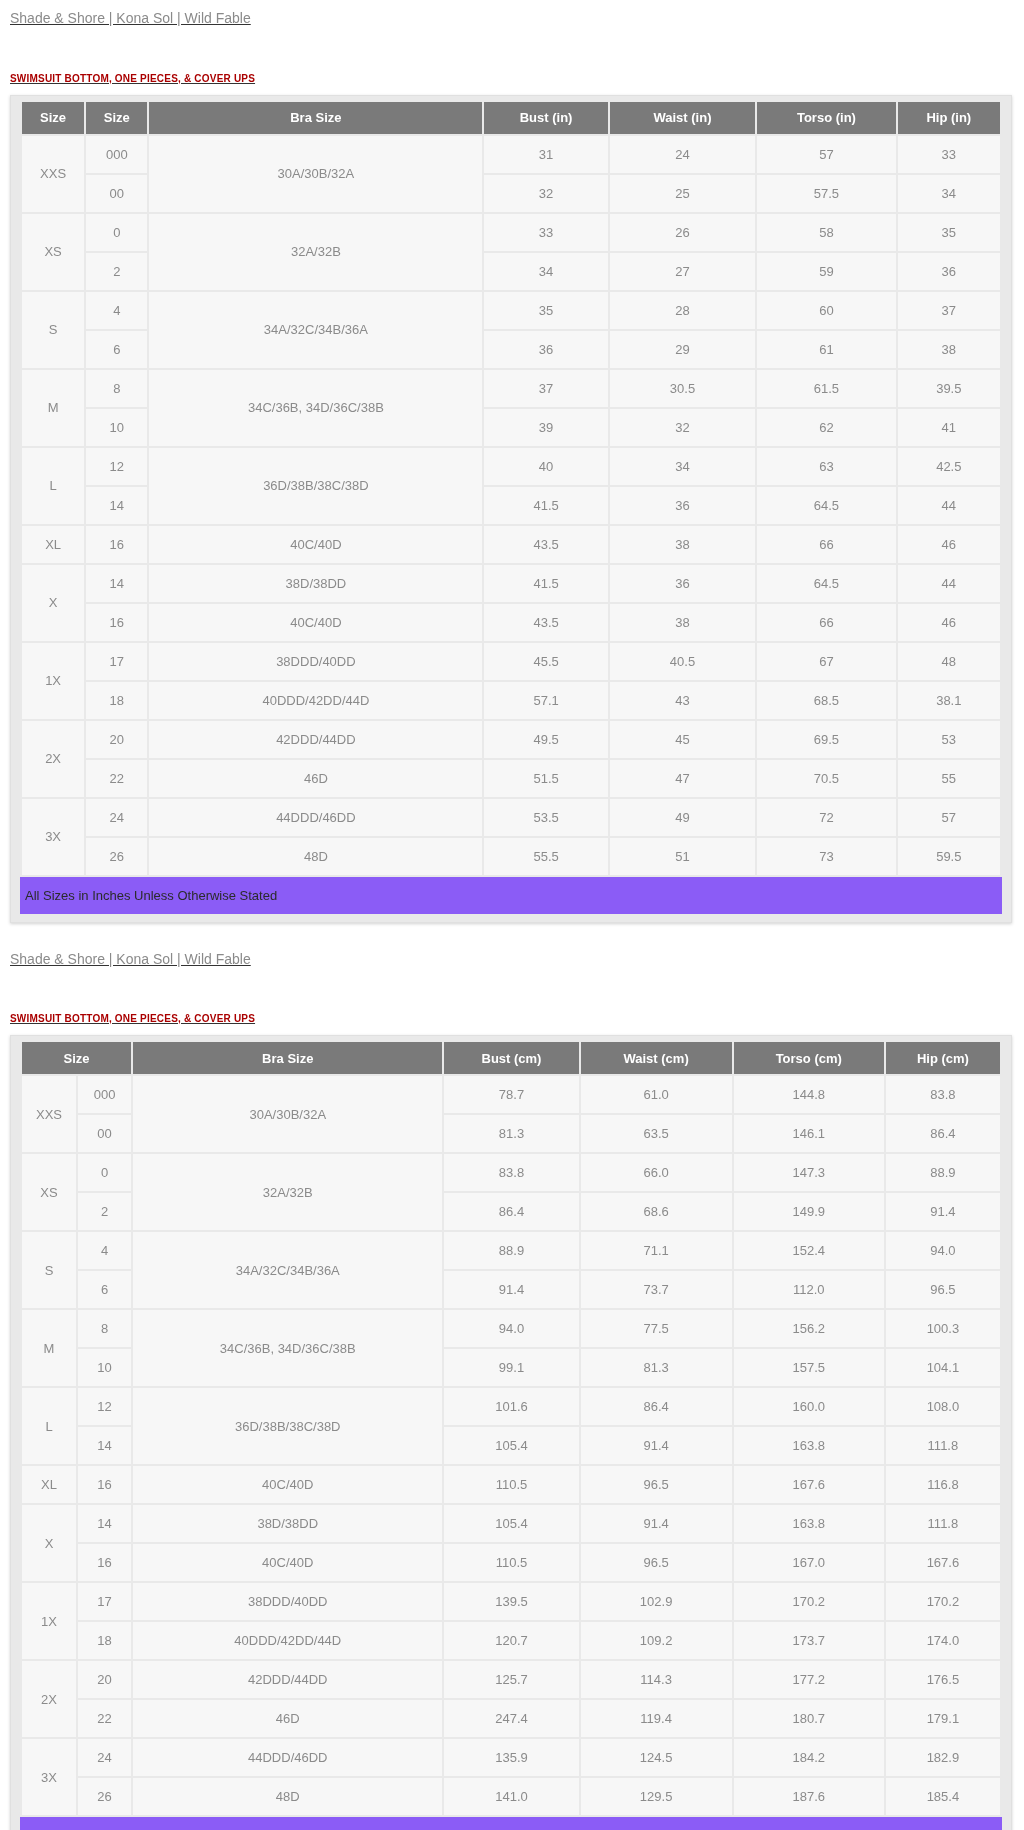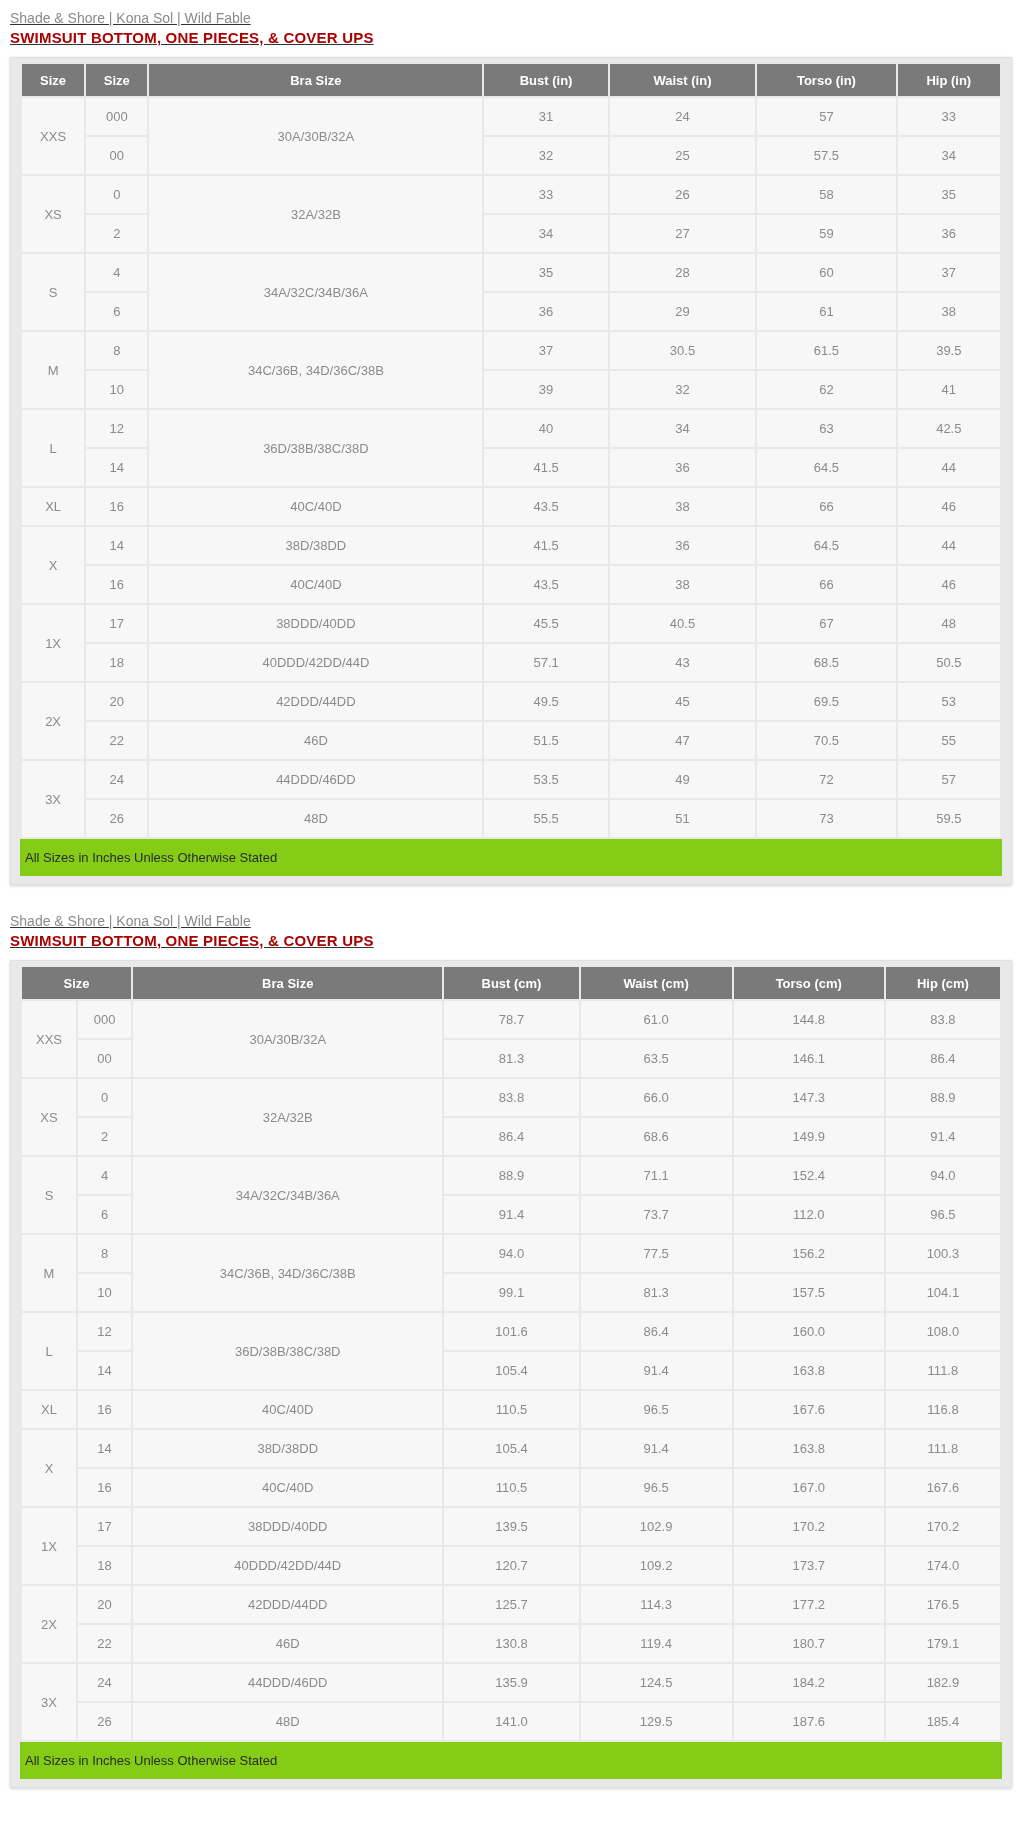--- a/index.html
+++ b/index.html
@@ -14,24 +14,25 @@
     padding:8px 12px 14px 10px;
   }
   .titles{margin:2px 0 10px 0;text-decoration:underline;}
   .brands{
     color:#8a8a8a;
     font-size:14px;
     line-height:1.25;
   }
   .heading{
     color:#aa0000;
-    font-size:15px;
+    font-size:10px;
     font-weight:bold;
     line-height:1.3;
     letter-spacing:.2px;
+    margin-top:44px;
   }
   .panel{
     background:#e9e9e9;
     border:1px solid #e0e0e0;
     box-shadow:0 1px 3px rgba(0,0,0,.18);
     padding:4px 9px 8px 9px;
     margin:6px 0 28px 0;
   }
   table.sizechart{
     width:100%;
@@ -54,21 +55,21 @@
     color:#8b8b8b;
     font-size:13px;
     height:37px;
     text-align:center;
     vertical-align:middle;
     padding:0 4px;
     overflow:hidden;
     white-space:nowrap;
   }
   .footnote{
-    background:#84cc16;
+    background:#8b5cf6;
     color:#2b2b2b;
     font-size:13px;
     padding:11px 5px;
     margin-top:0px;
   }
   
   .t-in .c0{width:62px}  .t-in .c1{width:61px}  .t-in .c2{width:332px}
   .t-in .c3{width:123px} .t-in .c4{width:145px} .t-in .c5{width:138px} .t-in .c6{width:102px}
   
   .t-cm .c0{width:54px}  .t-cm .c1{width:53px}  .t-cm .c2{width:309px}
@@ -221,21 +222,21 @@
               <td>40.5</td>
               <td>67</td>
               <td>48</td>
             </tr>
             <tr>
               <td>18</td>
               <td>40DDD/42DD/44D</td>
               <td>57.1</td>
               <td>43</td>
               <td>68.5</td>
-              <td>50.5</td>
+              <td>38.1</td>
             </tr>
             <tr>
               <td rowspan="2">2X</td>
               <td>20</td>
               <td>42DDD/44DD</td>
               <td>49.5</td>
               <td>45</td>
               <td>69.5</td>
               <td>53</td>
             </tr>
@@ -425,21 +426,21 @@
               <td>20</td>
               <td>42DDD/44DD</td>
               <td>125.7</td>
               <td>114.3</td>
               <td>177.2</td>
               <td>176.5</td>
             </tr>
             <tr>
               <td>22</td>
               <td>46D</td>
-              <td>130.8</td>
+              <td>247.4</td>
               <td>119.4</td>
               <td>180.7</td>
               <td>179.1</td>
             </tr>
             <tr>
               <td rowspan="2">3X</td>
               <td>24</td>
               <td>44DDD/46DD</td>
               <td>135.9</td>
               <td>124.5</td>

